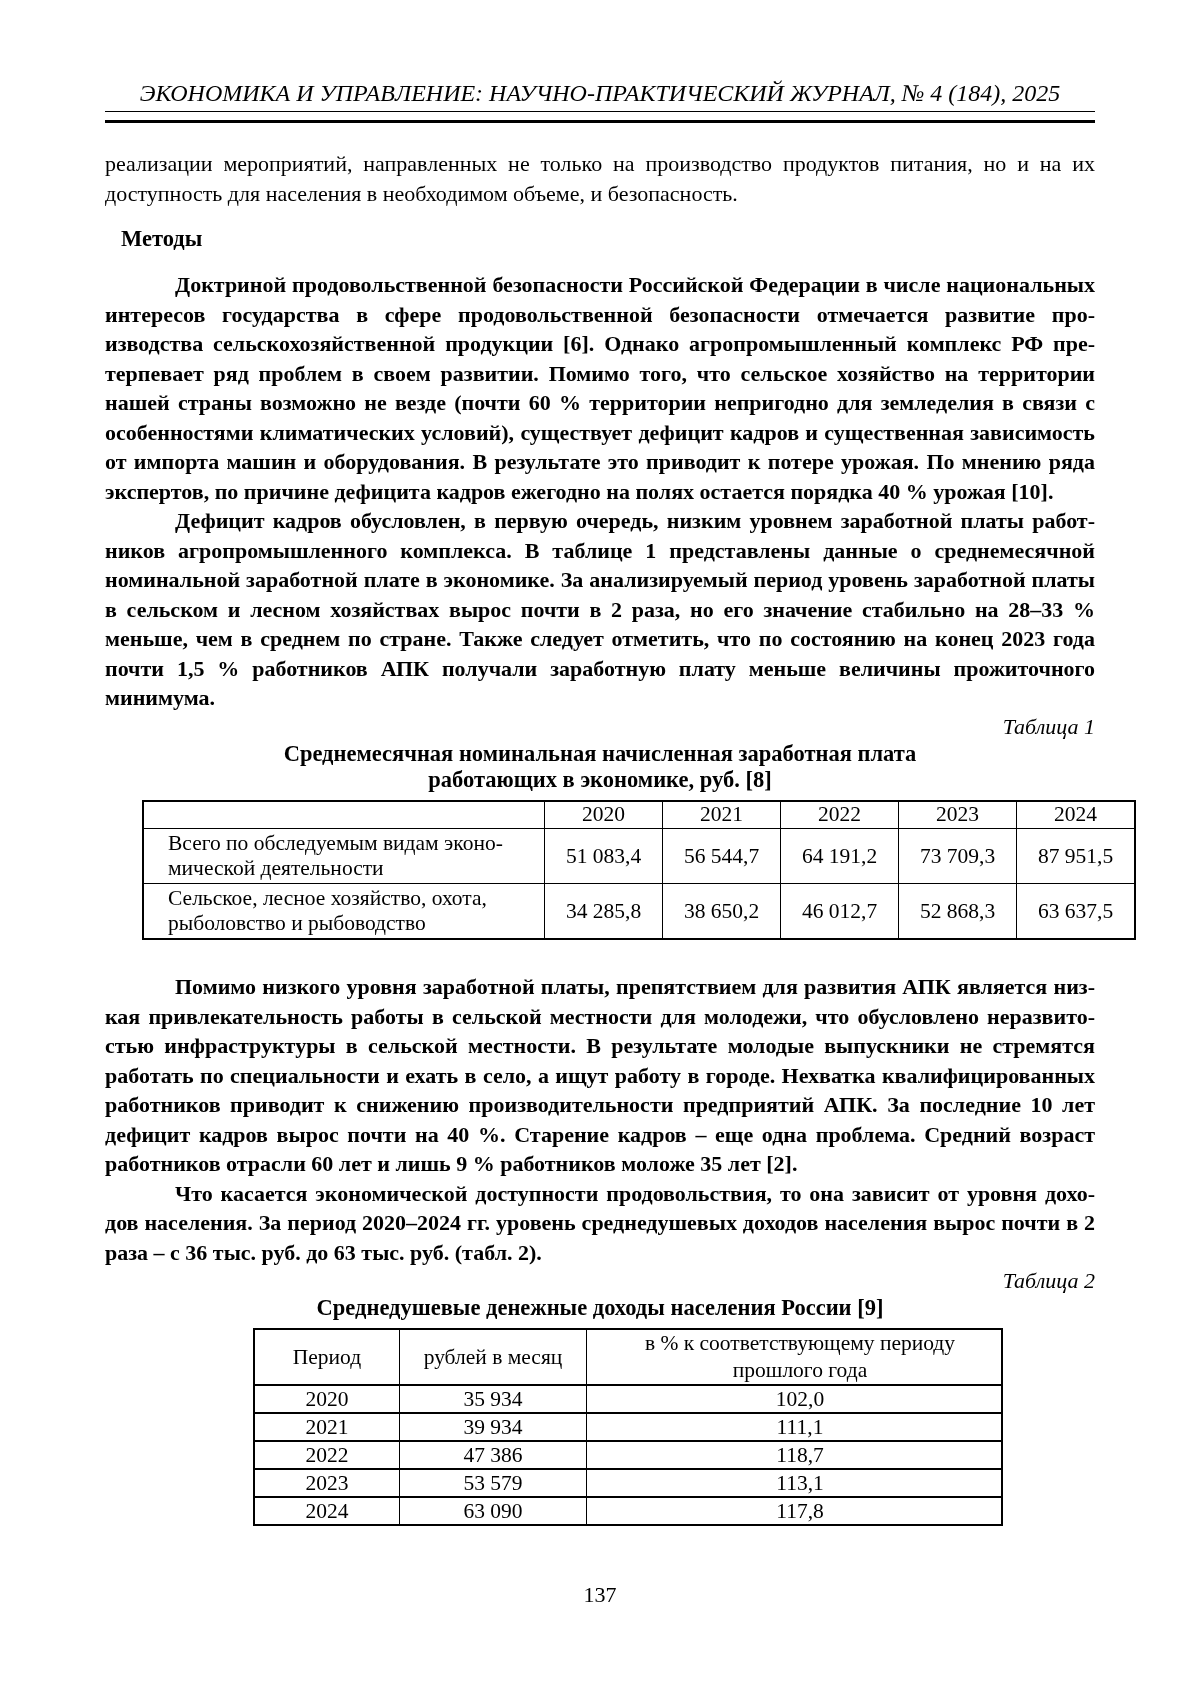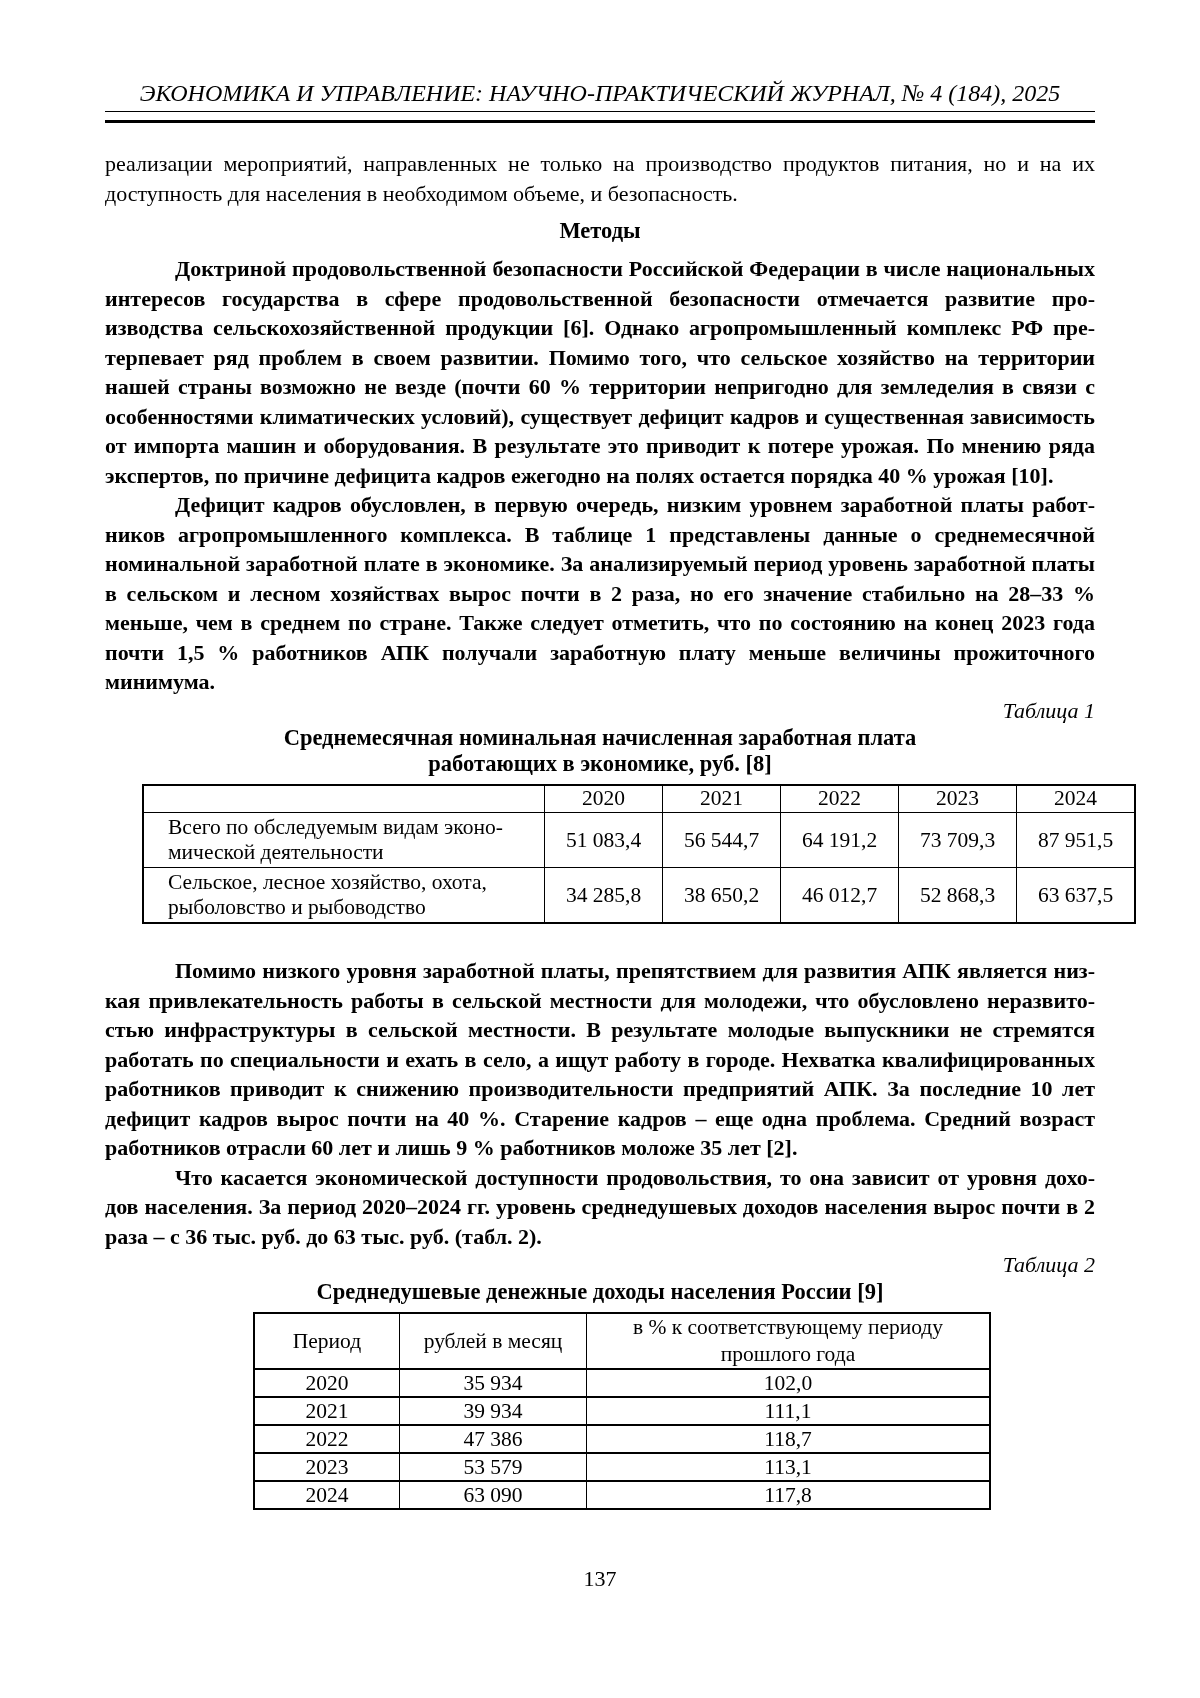--- a/index.html
+++ b/index.html
@@ -30,25 +30,25 @@
     font-size:22px;
     line-height:29.5px;
     text-align:justify;
     margin:0;
     hyphens:manual;
   }
   p.indent { text-indent:70px;font-weight:bold; }
   p.intro { margin-top:26px; }
 
   .methods-heading {
-    text-align:center;
+    text-align:left;
     font-weight:700;
     font-size:22.5px;
     line-height:30px;
-    margin:8px;
+    margin:16px;
   }
 
   .table-label {
     text-align:right;
     font-style:italic;
     font-size:22px;
     line-height:28px;
     margin:0;
   }
   .table-title {
@@ -76,21 +76,21 @@
 
   
   .t2 { width:732px; margin-left:148px; border:2px solid #000; table-layout:fixed; }
   .t2 th, .t2 td { border:1px solid #000; text-align:center; padding:0; }
   .t2 thead tr { height:56px; }
   .t2 thead th { line-height:27px; }
   .t2 tbody tr { height:28px; }
   .t2 tbody td { border-top-width:2px; }
   .t2 .c1 { width:144px; }
   .t2 .c2 { width:186px; }
-  .t2 .c3 { width:402px; }
+  .t2 .c3 { width:402px;padding-left:12px; }
 
   .spacer-after-t1 { height:32px; }
   .spacer-after-t2 { height:56px; }
 
   .page-number {
     text-align:center;
     font-size:22px;
     margin:0;
   }
 </style>

